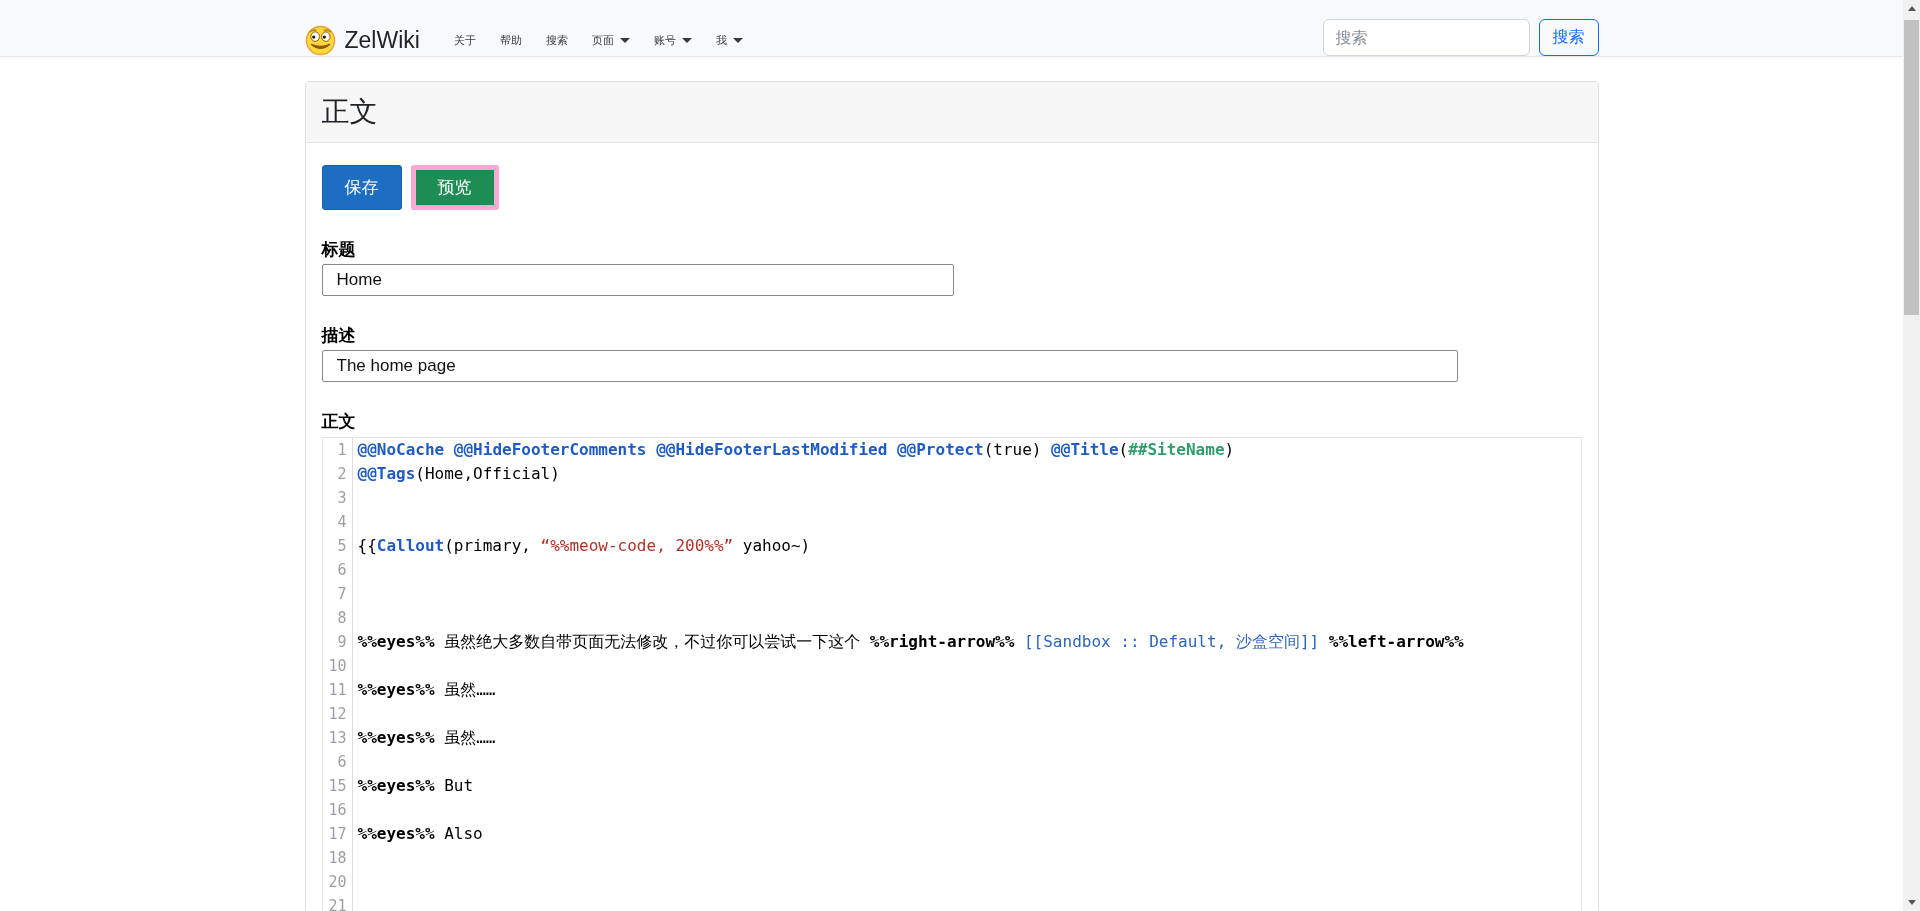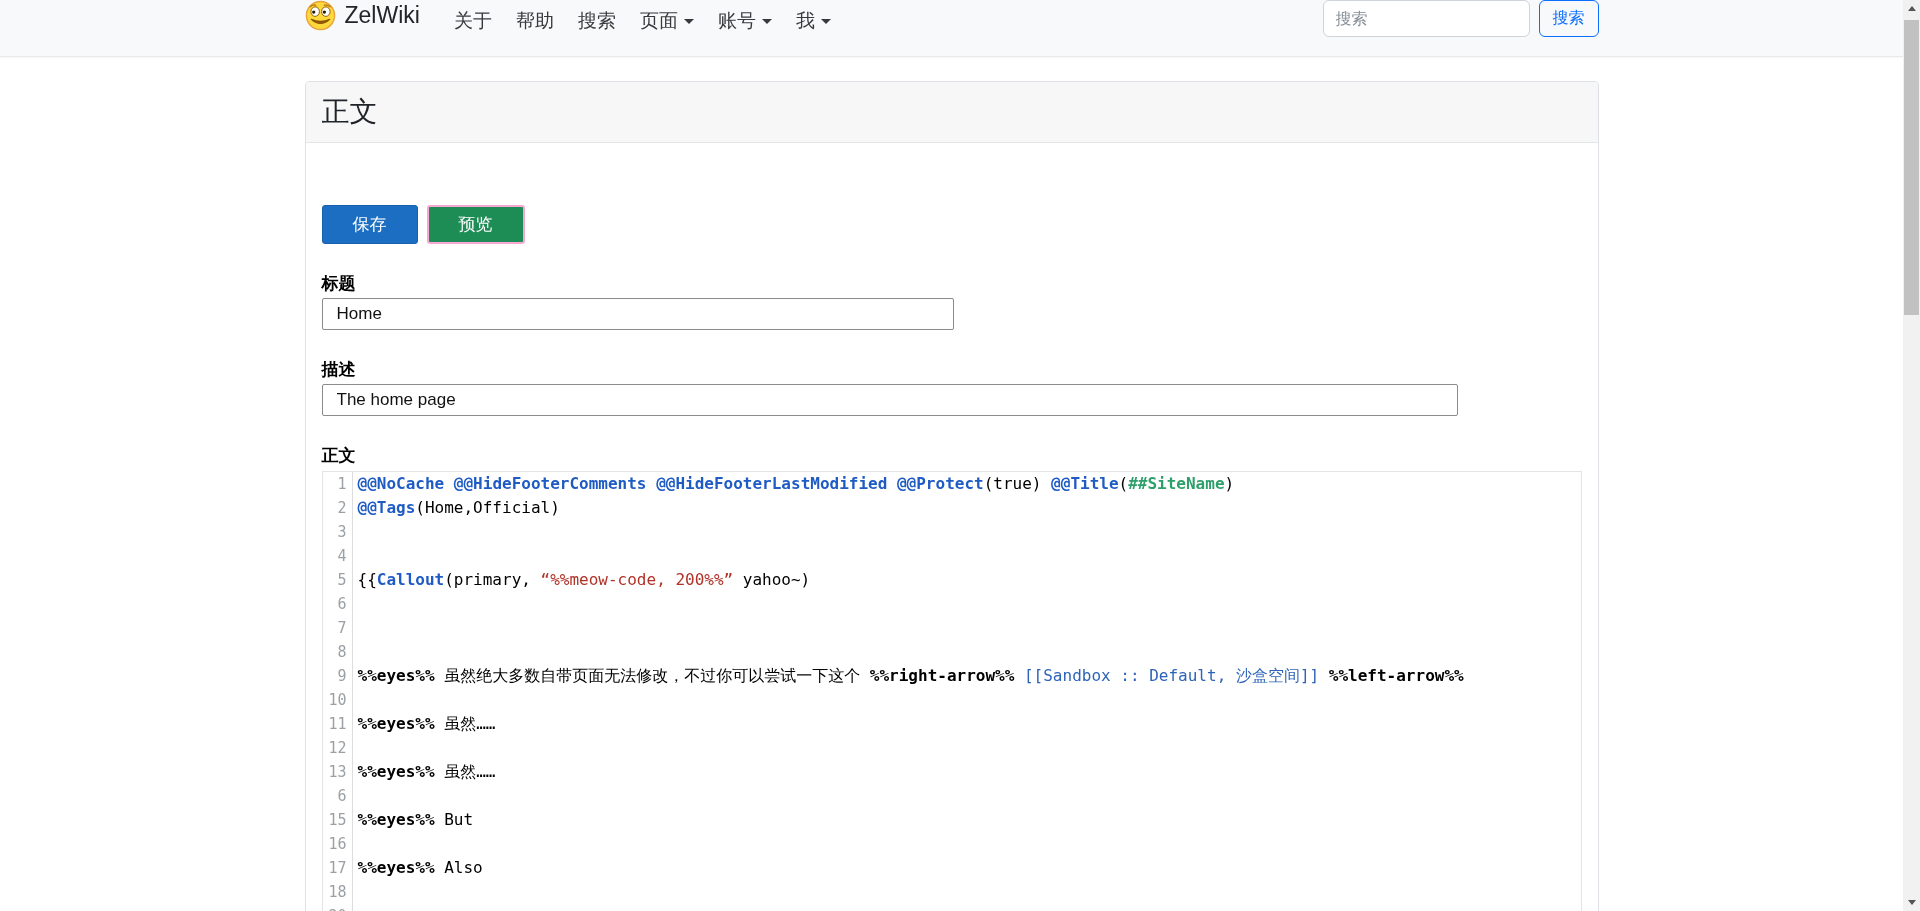--- a/index.html
+++ b/index.html
@@ -15,31 +15,31 @@
   
   .navbar {
     height: 57px;
     background: #f8f9fa;
     border-bottom: 1px solid #e7eaed;
     box-shadow: 0 1px 2px rgba(0,0,0,.04);
   }
   .nav-container {
     width: 1294px; height: 100%;
     margin: 0 auto;
-    display: flex; align-items: flex-start;
+    display: flex; align-items: flex-end;
   }
   .brand {
     display: flex; align-items: center; gap: 9px;
     font-size: 23px; color: #212529; text-decoration: none;
     margin-right: 22px; cursor: pointer;
   }
   .brand svg { display: block; }
   .nav-links { display: flex; align-items: center; list-style: none; }
   .nav-link {
-    font-size: 19px; color: #37393c; text-decoration: none;
+    font-size: 11px; color: #37393c; text-decoration: none;
     padding: 8px 12px; cursor: pointer; white-space: nowrap;
     display: inline-flex; align-items: center;
   }
   .caret {
     display: inline-block; margin-left: 6px;
     width: 0; height: 0;
     border-left: 5px solid transparent;
     border-right: 5px solid transparent;
     border-top: 5px solid #37393c;
   }
@@ -72,24 +72,24 @@
     border-radius: 4px 4px 0 0;
     padding: 11px 16px;
     font-size: 28px; font-weight: 500; color: #212529;
   }
   .card-body { padding: 16px; }
 
   .btn-row { margin-top: 6px; display: flex; gap: 9px; }
   .btn {
     border: none; border-radius: 3px;
     font-size: 17px; font-family: "Liberation Sans", sans-serif;
-    color: #fff; padding: 7px 30px; cursor: pointer; line-height: 1.25; margin-top: 40px;
+    color: #fff; padding: 7px 22px; cursor: pointer; line-height: 1.25;
   }
   .btn-primary { background: #1b6ec2; border: 1px solid #1861ac; }
-  .btn-success { background: #1e8c55; border: 2px solid #f9a8d4; }
+  .btn-success { background: #1e8c55; border: 5px solid #f9a8d4; }
 
   .field-label {
     display: block; font-weight: bold; font-size: 17px;
     color: #000; margin-top: 28px; margin-bottom: 3px;
   }
   .text-input {
     height: 32px; border: 1px solid #8b8b8b; border-radius: 2px;
     padding: 2px 14px; font-size: 17px; color: #111;
     font-family: "Liberation Sans", sans-serif; background: #fff; outline: none;
   }

